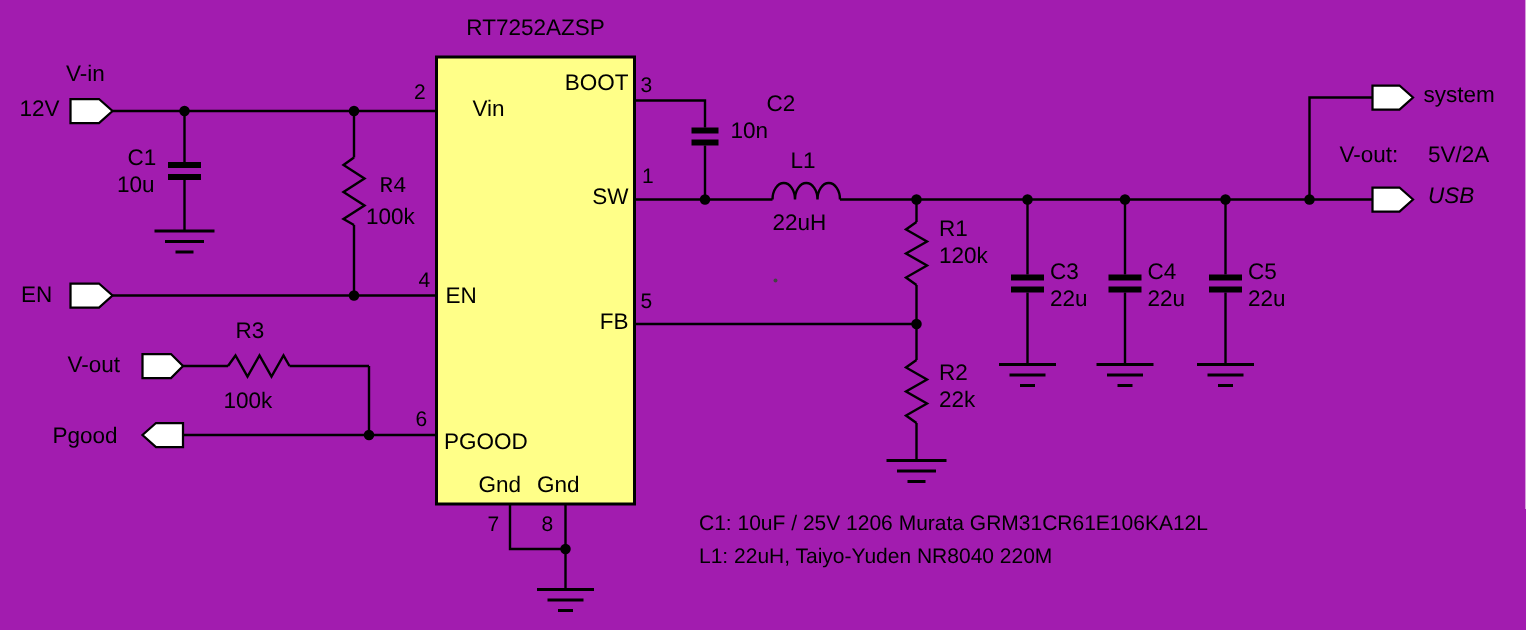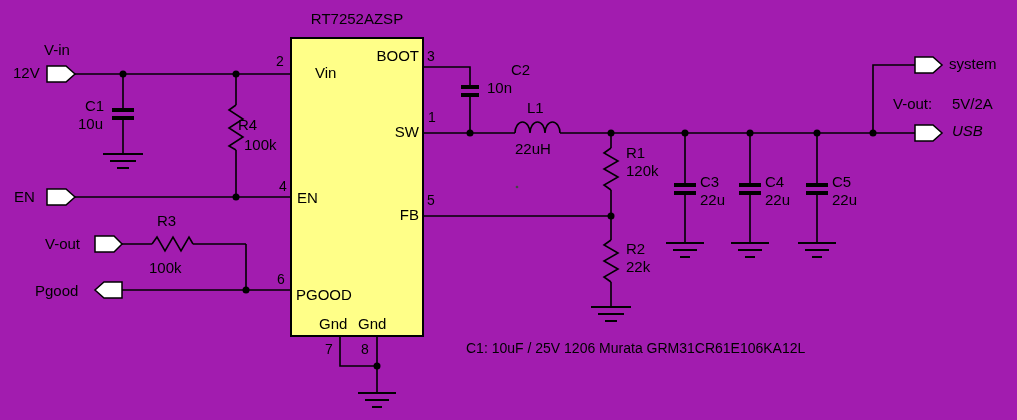--- a/index.html
+++ b/index.html
@@ -109,21 +109,21 @@
   <div class="lbl" style="left:291px;top:10px;width:132px;text-align:center;">RT7252AZSP</div>
 
   <div class="lbl" style="left:44px;top:41px;">V-in</div>
   <div class="lbl" style="left:13px;top:64px;text-align:center;">12V</div>
   <div class="lbl" style="left:14px;top:188px;">EN</div>
   <div class="lbl" style="left:45px;top:235px;">V-out</div>
   <div class="lbl" style="left:35px;top:282px;">Pgood</div>
 
   <div class="lbl" style="left:85px;top:97px;">C1</div>
   <div class="lbl" style="left:78px;top:115px;">10u</div>
-  <div class="lbl" style="left:238px;top:116px;">R4</div>
+  <div class="lbl" style="left:253px;top:116px;font-family:Liberation Mono, monospace;">R4</div>
   <div class="lbl" style="left:244px;top:136px;">100k</div>
   <div class="lbl" style="left:157px;top:212px;">R3</div>
   <div class="lbl" style="left:149px;top:259px;">100k</div>
   <div class="lbl" style="left:511px;top:61px;">C2</div>
   <div class="lbl" style="left:487px;top:79px;">10n</div>
   <div class="lbl" style="left:527px;top:99px;">L1</div>
   <div class="lbl" style="left:515px;top:140px;">22uH</div>
   <div class="lbl" style="left:626px;top:144px;">R1</div>
   <div class="lbl" style="left:626px;top:162px;">120k</div>
   <div class="lbl" style="left:626px;top:240px;">R2</div>
@@ -153,15 +153,16 @@
   <div class="lbl pin-lbl" style="left:319px;top:315px;">Gnd</div>
   <div class="lbl pin-lbl" style="left:358px;top:315px;">Gnd</div>
 
   <div class="lbl" style="left:949px;top:55px;">system</div>
   <div class="lbl" style="left:893px;top:95px;">V-out:</div>
   <div class="lbl" style="left:952px;top:95px;">5V/2A</div>
   <div class="lbl" style="left:952px;top:122px;font-style:italic;">USB</div>
 
   <div class="notes">
     <div>C1: 10uF / 25V 1206 Murata GRM31CR61E106KA12L</div>
+    <div>L1: 22uH, Taiyo-Yuden NR8040 220M</div>
   </div>
 
 </div>
 
 </body></html>

